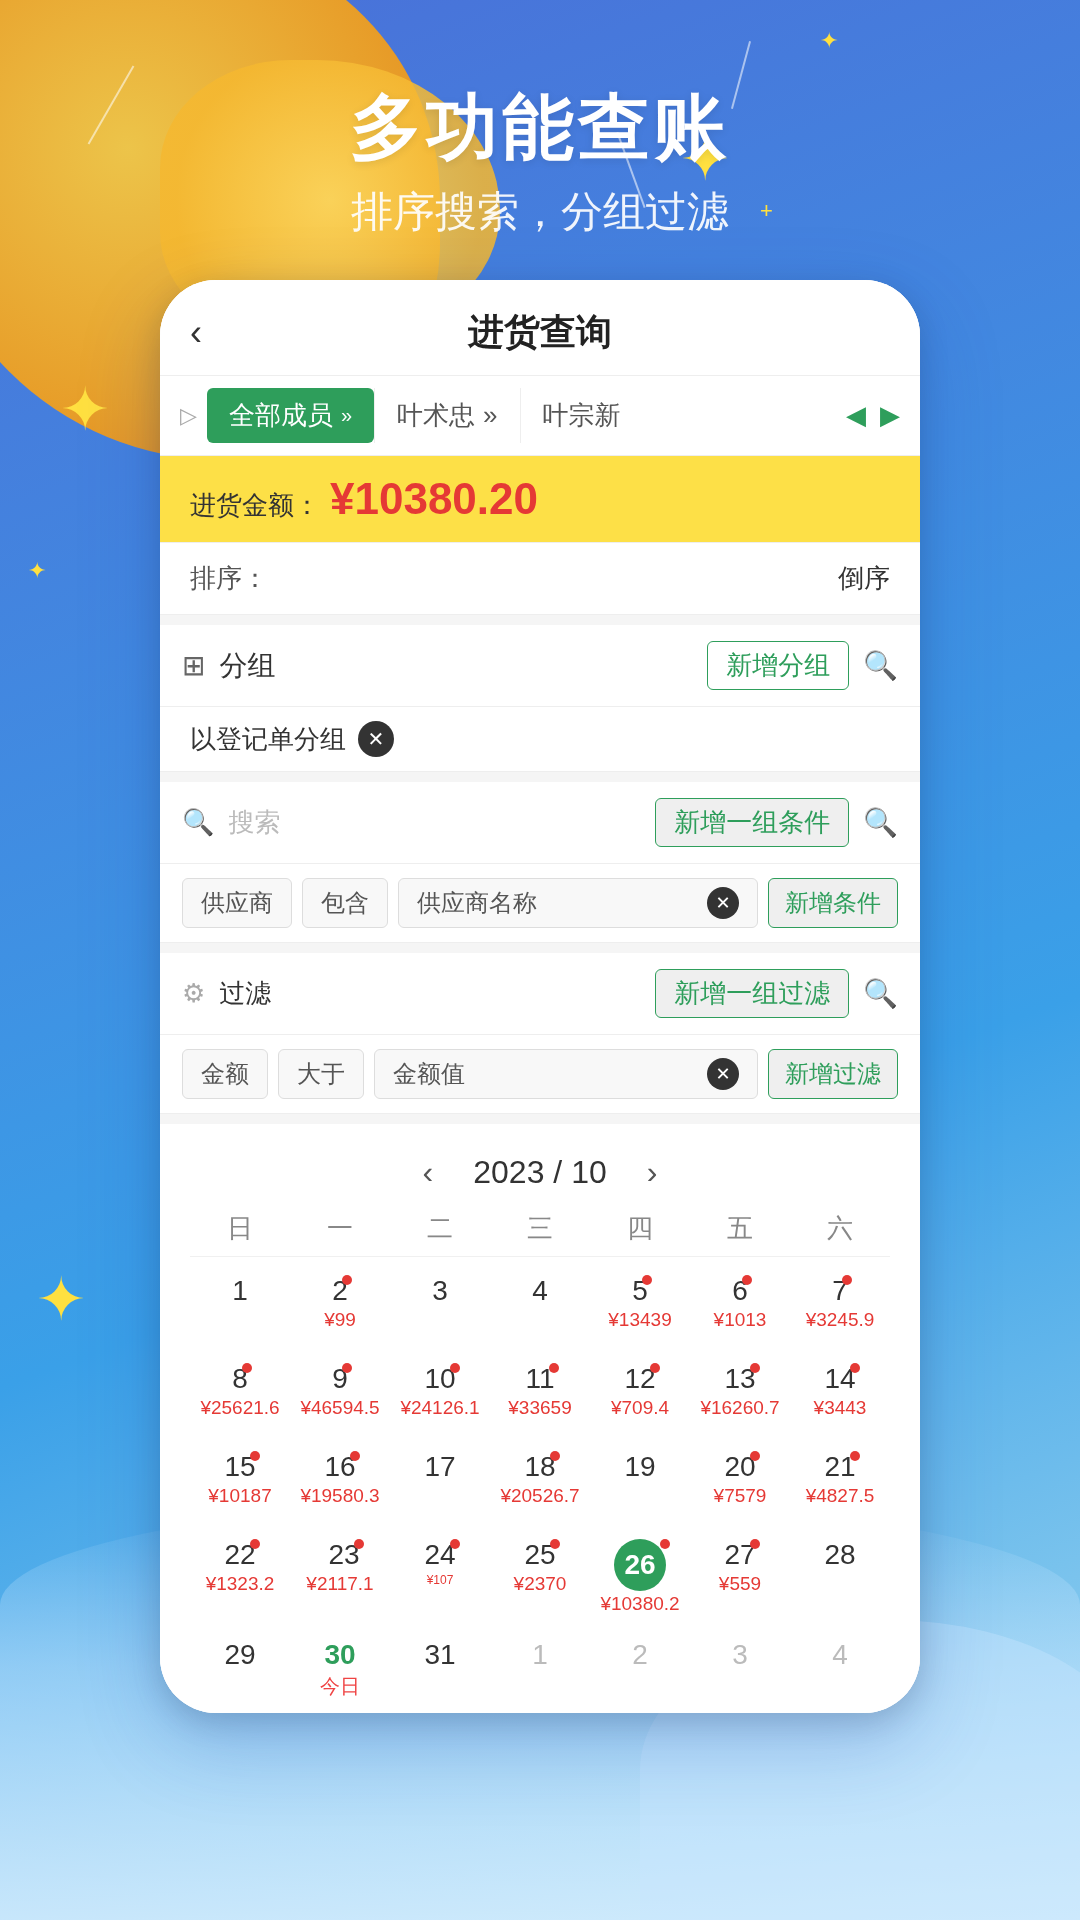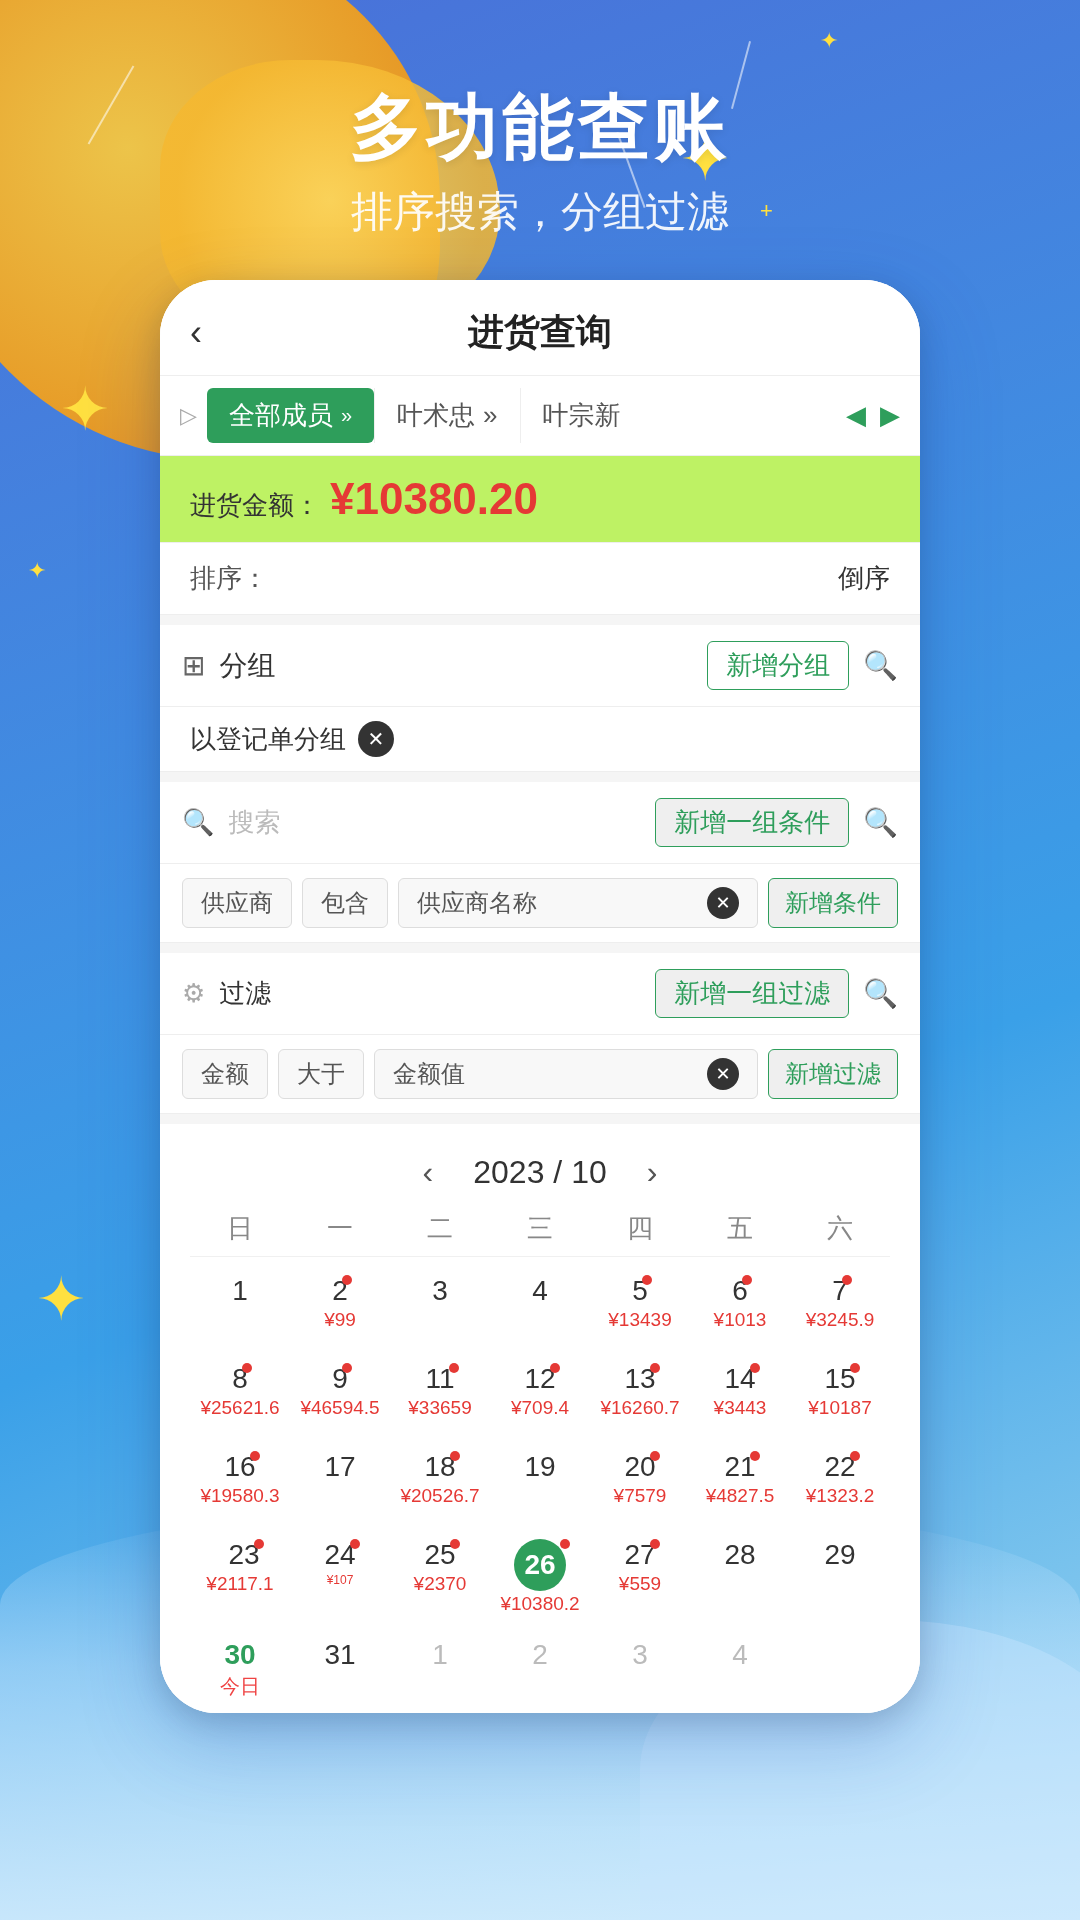--- a/index.html
+++ b/index.html
@@ -170,21 +170,21 @@
     .nav-arrows {
       margin-left: auto;
       display: flex;
       gap: 14px;
       color: #2e9e5b;
       font-size: 26px;
     }
 
     
     .amount-bar {
-      background: #bef264;
+      background: #fde047;
       padding: 18px 30px;
       border-bottom: 1px solid #eee;
       display: flex;
       align-items: baseline;
       gap: 10px;
     }
     .amount-label {
       font-size: 26px;
       color: #333;
     }
@@ -554,20 +554,24 @@
           </div>
           <div class="cal-cell">
             <div style="font-size: 28px; color: rgb(51, 51, 51); position: relative;">8<span style="position: absolute; top: 0px; right: -4px; width: 10px; height: 10px; background: rgb(229, 57, 53); border-radius: 50%; display: inline-block;"></span></div>
             <div style="font-size: 19px; color: rgb(229, 57, 53); margin-top: 2px; white-space: nowrap;">¥25621.6</div>
           </div>
           <div class="cal-cell">
             <div style="font-size: 28px; color: rgb(51, 51, 51); position: relative;">9<span style="position: absolute; top: 0px; right: -4px; width: 10px; height: 10px; background: rgb(229, 57, 53); border-radius: 50%; display: inline-block;"></span></div>
             <div style="font-size: 19px; color: rgb(229, 57, 53); margin-top: 2px; white-space: nowrap;">¥46594.5</div>
           </div>
           <div class="cal-cell">
+            <div style="font-size: 28px; color: rgb(51, 51, 51); position: relative;">10<span style="position: absolute; top: 0px; right: -4px; width: 10px; height: 10px; background: rgb(229, 57, 53); border-radius: 50%; display: inline-block;"></span></div>
+            <div style="font-size: 19px; color: rgb(229, 57, 53); margin-top: 2px; white-space: nowrap;">¥24126.1</div>
+          </div>
+          <div class="cal-cell">
             <div style="font-size: 28px; color: rgb(51, 51, 51); position: relative;">11<span style="position: absolute; top: 0px; right: -4px; width: 10px; height: 10px; background: rgb(229, 57, 53); border-radius: 50%; display: inline-block;"></span></div>
             <div style="font-size: 19px; color: rgb(229, 57, 53); margin-top: 2px; white-space: nowrap;">¥33659</div>
           </div>
           <div class="cal-cell">
             <div style="font-size: 28px; color: rgb(51, 51, 51); position: relative;">12<span style="position: absolute; top: 0px; right: -4px; width: 10px; height: 10px; background: rgb(229, 57, 53); border-radius: 50%; display: inline-block;"></span></div>
             <div style="font-size: 19px; color: rgb(229, 57, 53); margin-top: 2px; white-space: nowrap;">¥709.4</div>
           </div>
           <div class="cal-cell">
             <div style="font-size: 28px; color: rgb(51, 51, 51); position: relative;">13<span style="position: absolute; top: 0px; right: -4px; width: 10px; height: 10px; background: rgb(229, 57, 53); border-radius: 50%; display: inline-block;"></span></div>
             <div style="font-size: 19px; color: rgb(229, 57, 53); margin-top: 2px; white-space: nowrap;">¥16260.7</div>

